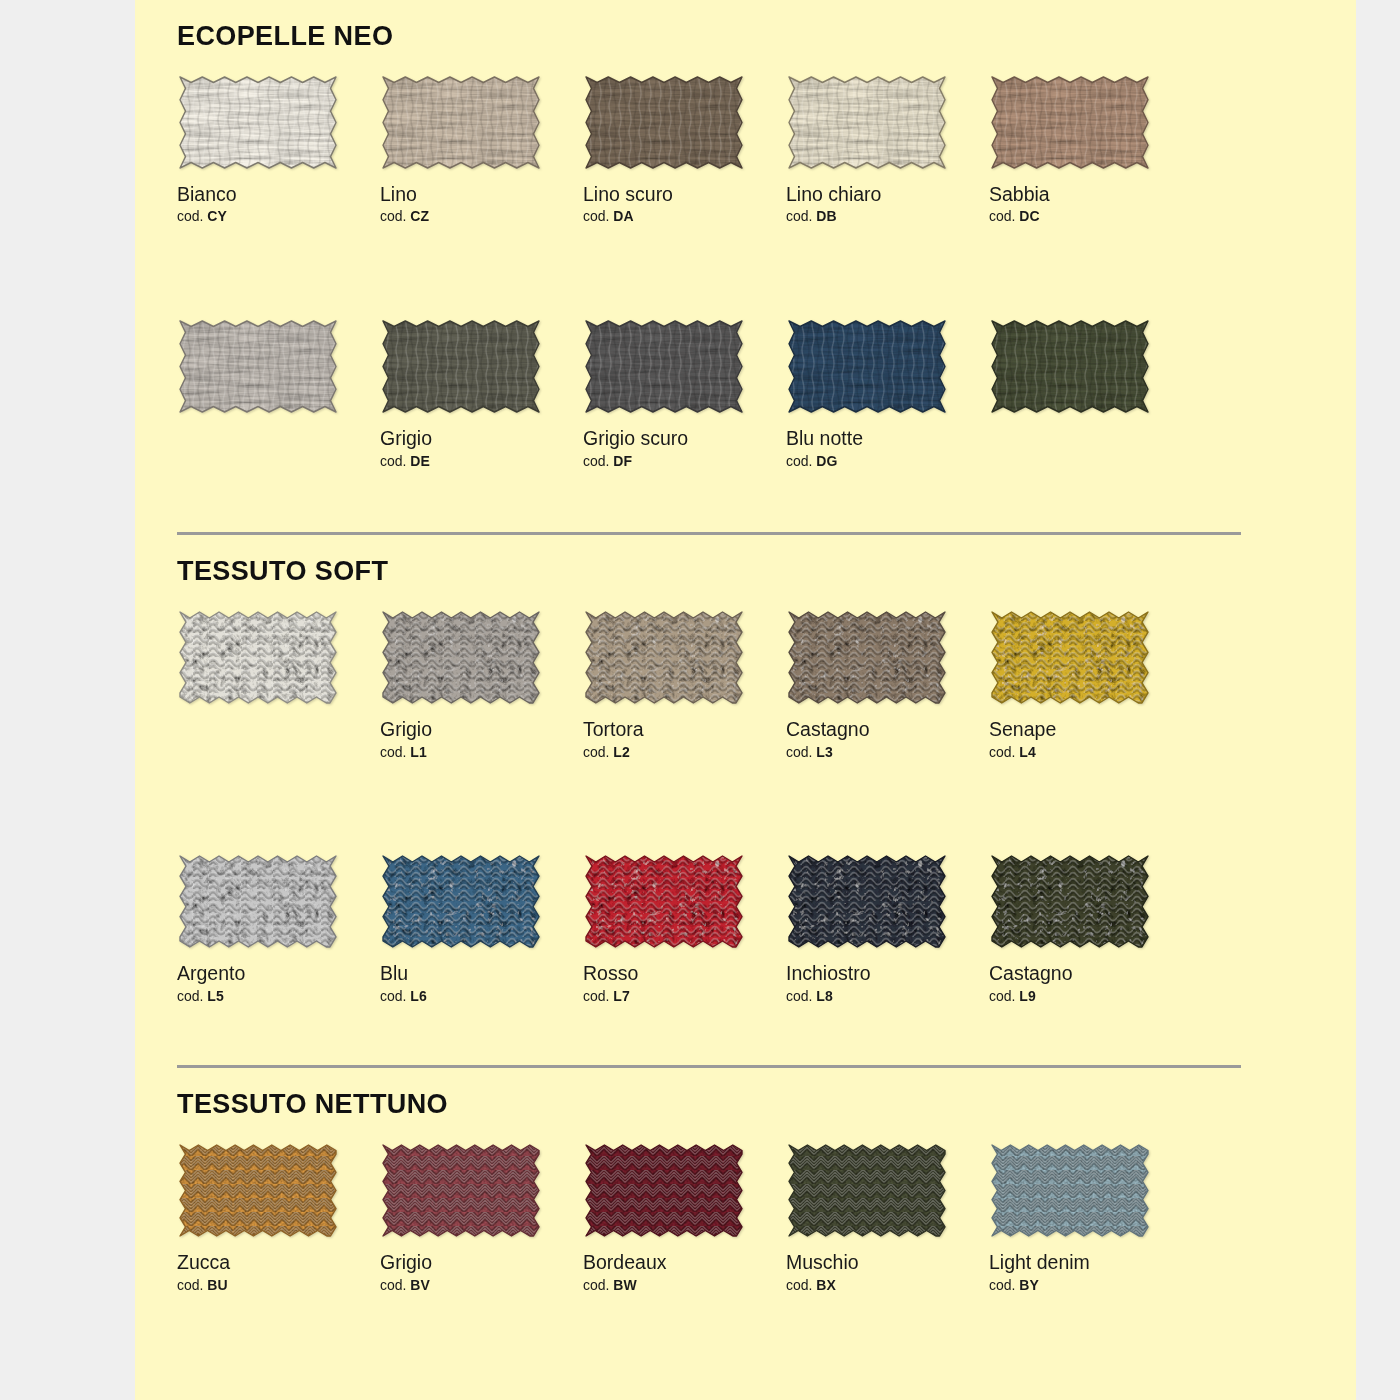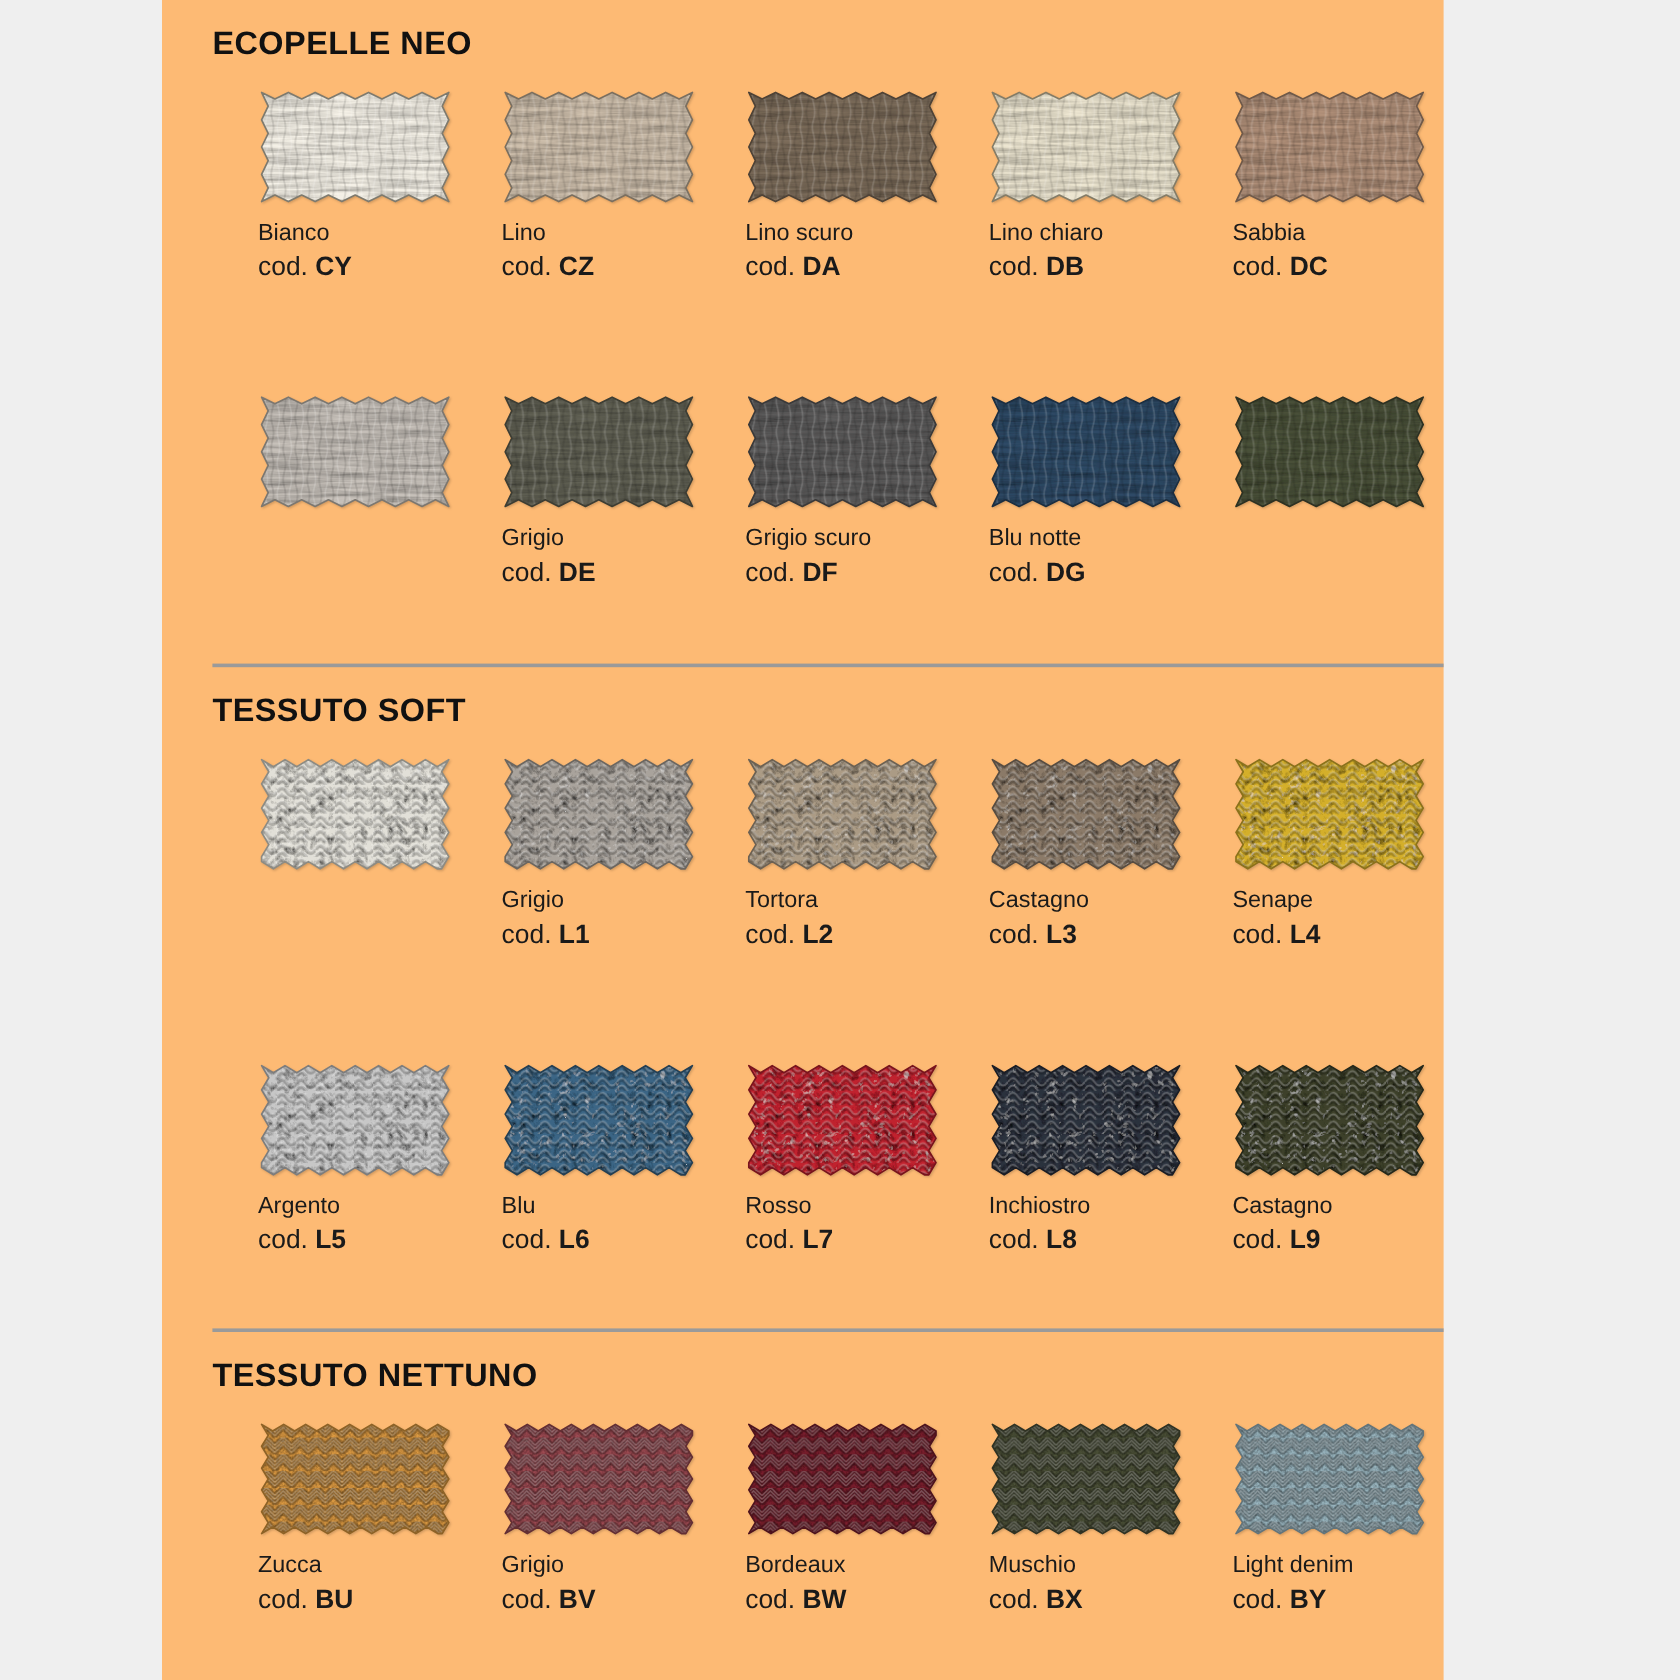--- a/index.html
+++ b/index.html
@@ -9,23 +9,23 @@
     width: 1400px;
     height: 1400px;
     overflow: hidden;
     font-family: "Liberation Sans", sans-serif;
   }
 
   #page {
     position: absolute;
     left: 135px;
     top: 0;
-    width: 1068px;
+    width: 1221px;
     height: 1400px;
-    background: #fdba74;
+    background: #fef9c3;
     overflow: hidden;
   }
 
   .section {
     position: relative;
     padding: 0 0 0 42px;
   }
 
   .divider {
     height: 3px;
@@ -42,21 +42,20 @@
     margin: 0;
     padding: 22px 0 0 0;
     line-height: 1.1;
   }
 
   .grid {
     display: grid;
     grid-template-columns: repeat(5, 203px);
     row-gap: 0px;
     margin-top: 22px;
-    margin-left: 38px;
   }
 
   .cell {
     width: 203px;
   }
 
   .swatch-wrap {
     width: 162px;
     height: 97px;
     position: relative;
@@ -74,21 +73,21 @@
     line-height: 1.32;
   }
 
   .name {
     font-size: 19.5px;
     color: #1a1a1a;
     white-space: nowrap;
   }
 
   .code {
-    font-size: 22px;
+    font-size: 14px;
     color: #1a1a1a;
     white-space: nowrap;
   }
 
   .code b {
     font-weight: bold;
   }
 
   .row-gap {
     height: 92px;

